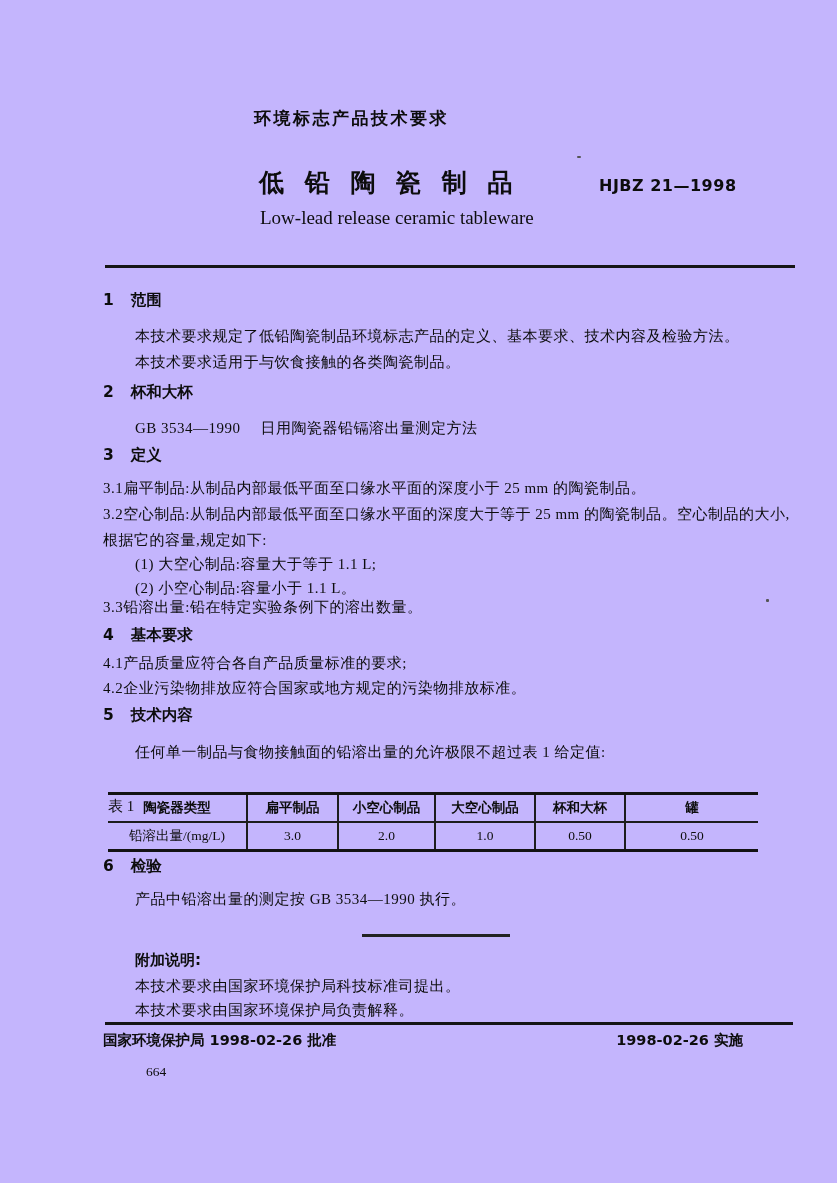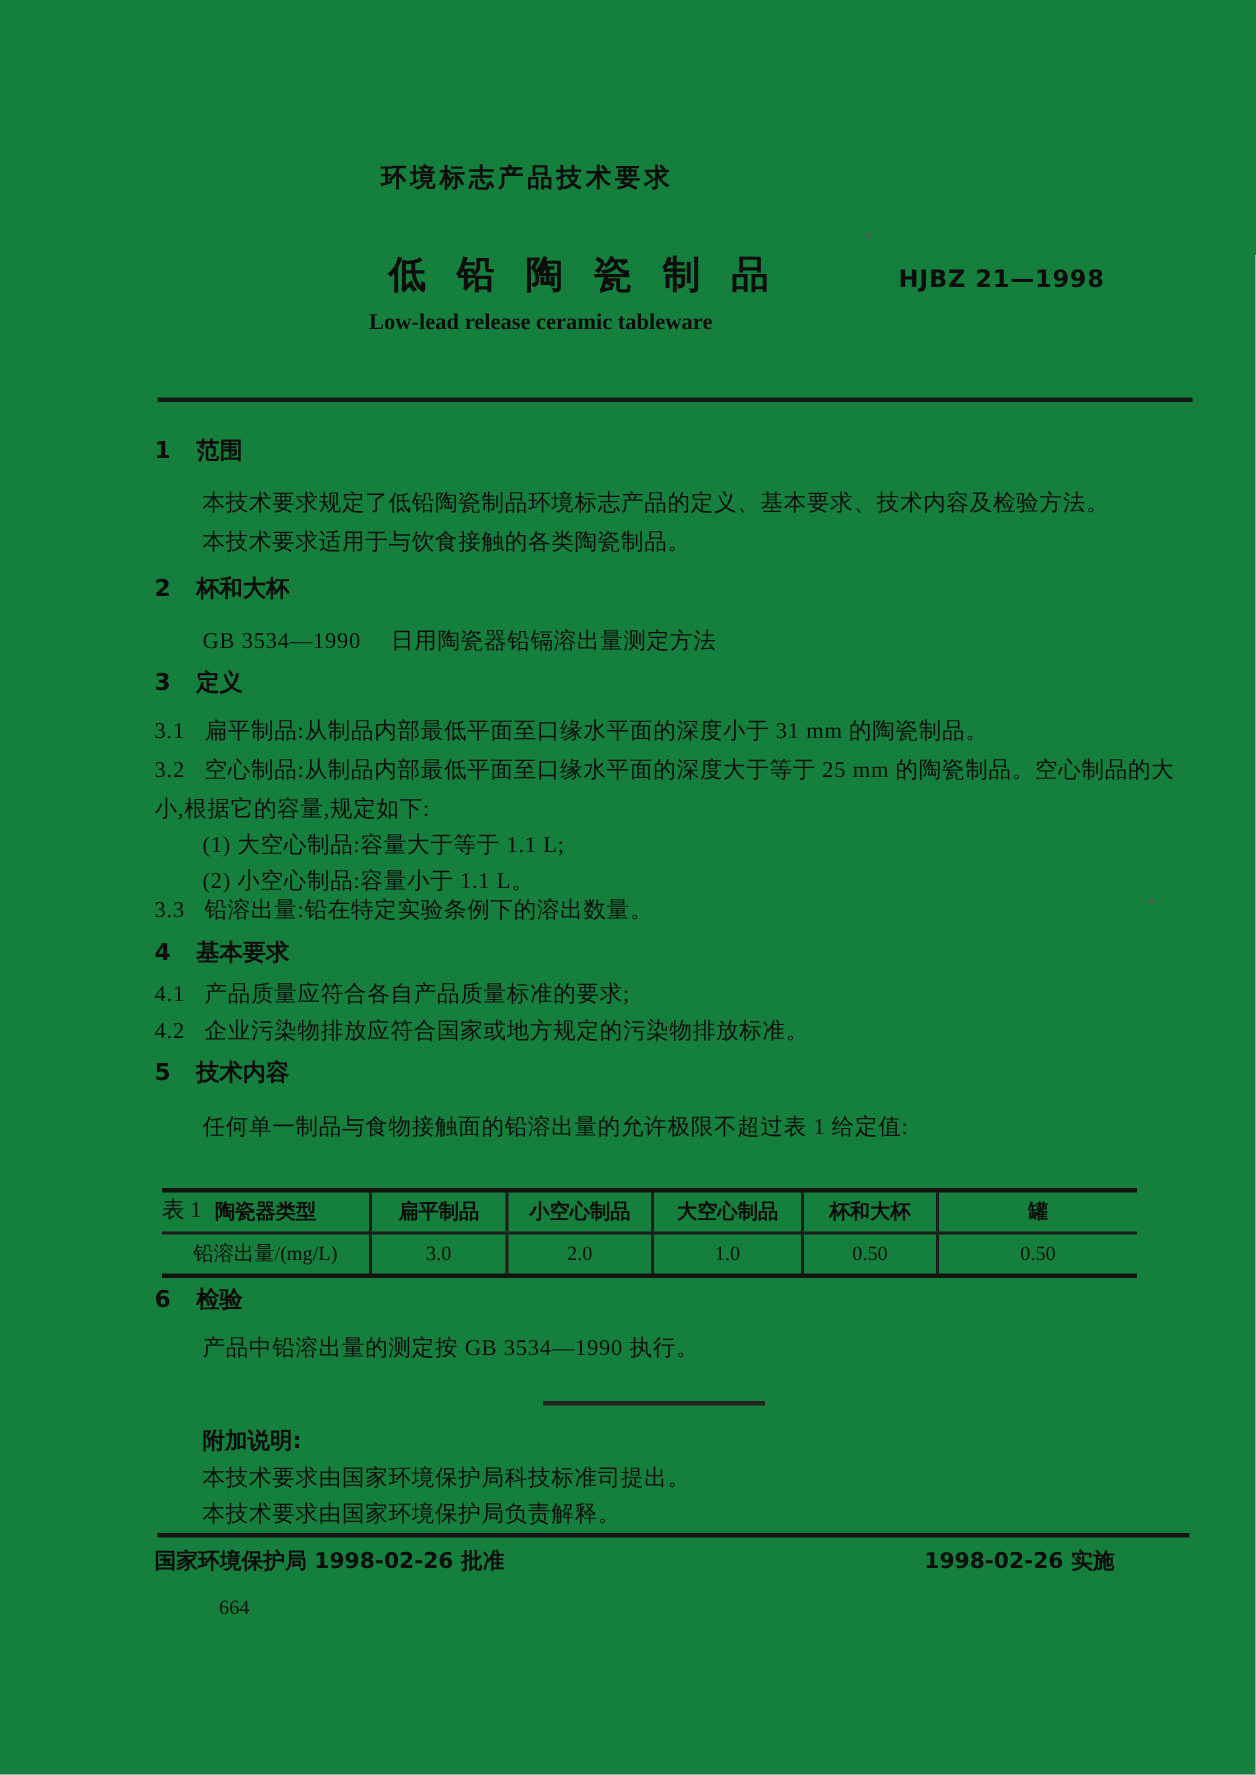--- a/index.html
+++ b/index.html
@@ -1,20 +1,20 @@
 <!DOCTYPE html>
 <html><head>
 <meta charset="utf-8">
 <style>
   html,body { margin:0; padding:0; background:#e8e8e8; }
   .page {
     position:relative;
     width:837px; height:1183px;
     margin:0 auto;
-    background:#15803d;
+    background:#c4b5fd;
     color:#0d0d0d;
     font-family:"Liberation Serif","DejaVu Serif",serif;
     overflow:hidden;
   }
   .abs { position:absolute; }
 
   
   .series-title {
     left:254px; top:107px;
     font-family:"DejaVu Sans","Liberation Sans",sans-serif;
@@ -27,43 +27,43 @@
     font-weight:bold; font-size:25px; letter-spacing:6px;
     white-space:nowrap;
   }
   .doc-number {
     left:599px; top:176px;
     font-family:"DejaVu Sans","Liberation Sans",sans-serif;
     font-weight:bold; font-size:16px; letter-spacing:0.5px;
     white-space:nowrap;
   }
   .title-en {
-    left:246px; top:207px;
-    font-weight:bold; font-size:15px;
+    left:260px; top:207px;
+    font-weight:normal; font-size:19px;
     white-space:nowrap;
   }
   .top-rule { left:105px; top:265px; width:690px; height:3px; background:#161616; }
   .speck { width:4px; height:2px; background:#555; border-radius:1px; }
   .speck-1 { left:577px; top:156px; }
   .speck-2 { left:766px; top:599px; width:3px; height:3px; }
 
   
   .sec-heading {
     left:103px;
     font-family:"DejaVu Sans","Liberation Sans",sans-serif;
     font-weight:bold; font-size:15.5px;
     white-space:nowrap;
   }
   .sec-heading .num { display:inline-block; margin-right:17px; }
   .body-line {
     font-size:15px; line-height:26px;
     letter-spacing:0.5px;
   }
   .item { left:103px; width:694px; }
-  .item .num { margin-right:13px; }
+  .item .num { margin-right:0; }
   .indented { left:135px; width:660px; white-space:nowrap; }
   .ref-code { margin-right:20px; }
 
   
   .table-caption {
     left:108px; top:797px; width:650px;
     text-align:left; font-size:15px;
   }
   table.limits {
     position:absolute; left:108px; top:792px; width:650px;
@@ -120,21 +120,21 @@
     <span class="num">2</span><span>杯和大杯</span>
   </div>
   <div class="abs body-line indented" style="top:415px">
     <span class="ref-code">GB 3534—1990</span><span>日用陶瓷器铅镉溶出量测定方法</span>
   </div>
 
   <div class="abs sec-heading" style="top:445px">
     <span class="num">3</span><span>定义</span>
   </div>
   <div class="abs body-line item" style="top:475px">
-    <span class="num">3.1</span><span>扁平制品:从制品内部最低平面至口缘水平面的深度小于 31 mm 的陶瓷制品。</span>
+    <span class="num">3.1</span><span>扁平制品:从制品内部最低平面至口缘水平面的深度小于 25 mm 的陶瓷制品。</span>
   </div>
   <div class="abs body-line item" style="top:501px">
     <span class="num">3.2</span><span>空心制品:从制品内部最低平面至口缘水平面的深度大于等于 25 mm 的陶瓷制品。空心制品的大小,根据它的容量,规定如下:</span>
   </div>
   <div class="abs body-line indented" style="top:551px">(1) 大空心制品:容量大于等于 1.1 L;</div>
   <div class="abs body-line indented" style="top:575px">(2) 小空心制品:容量小于 1.1 L。</div>
   <div class="abs body-line item" style="top:594px">
     <span class="num">3.3</span><span>铅溶出量:铅在特定实验条例下的溶出数量。</span>
   </div>
 

